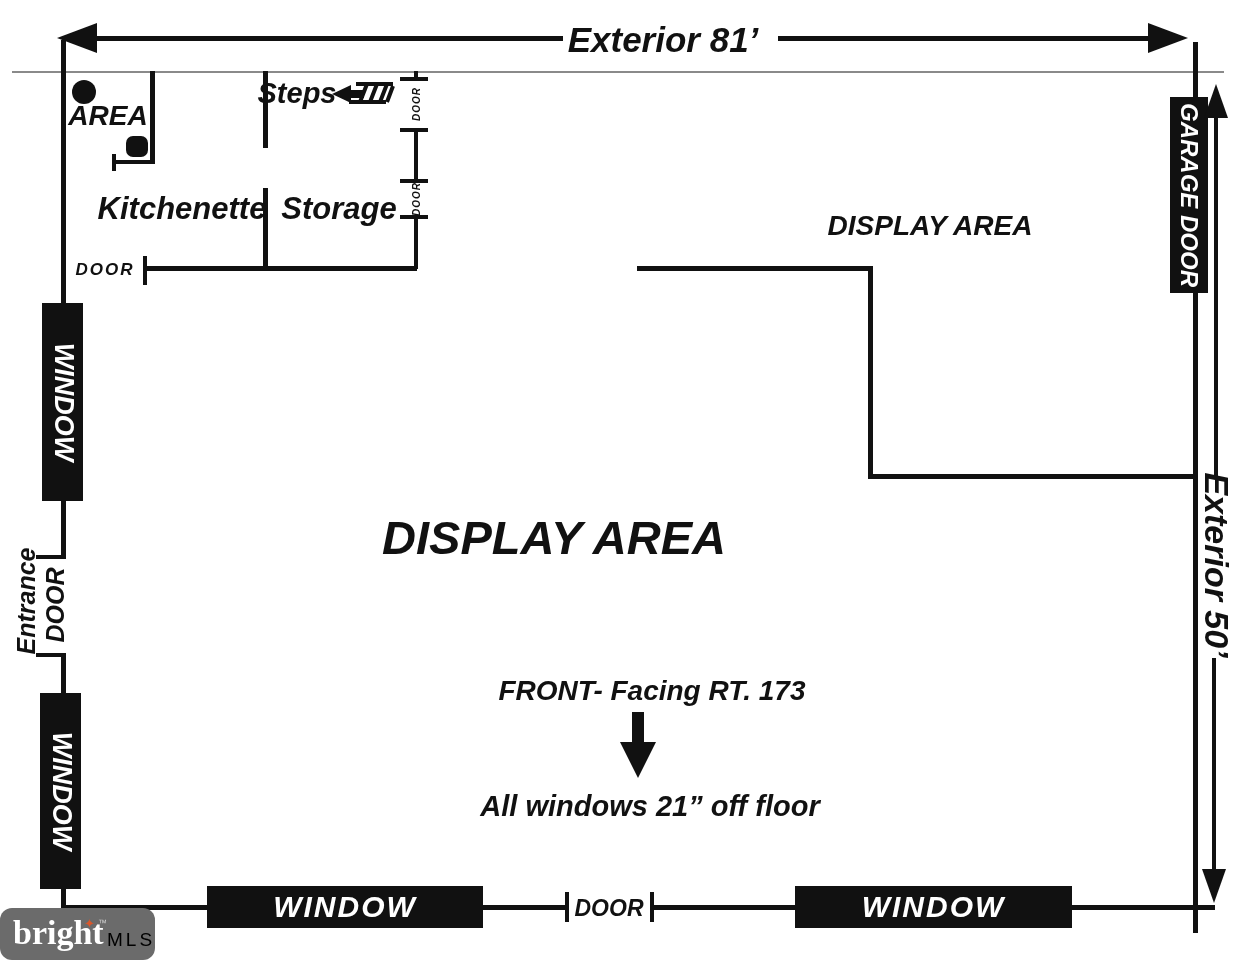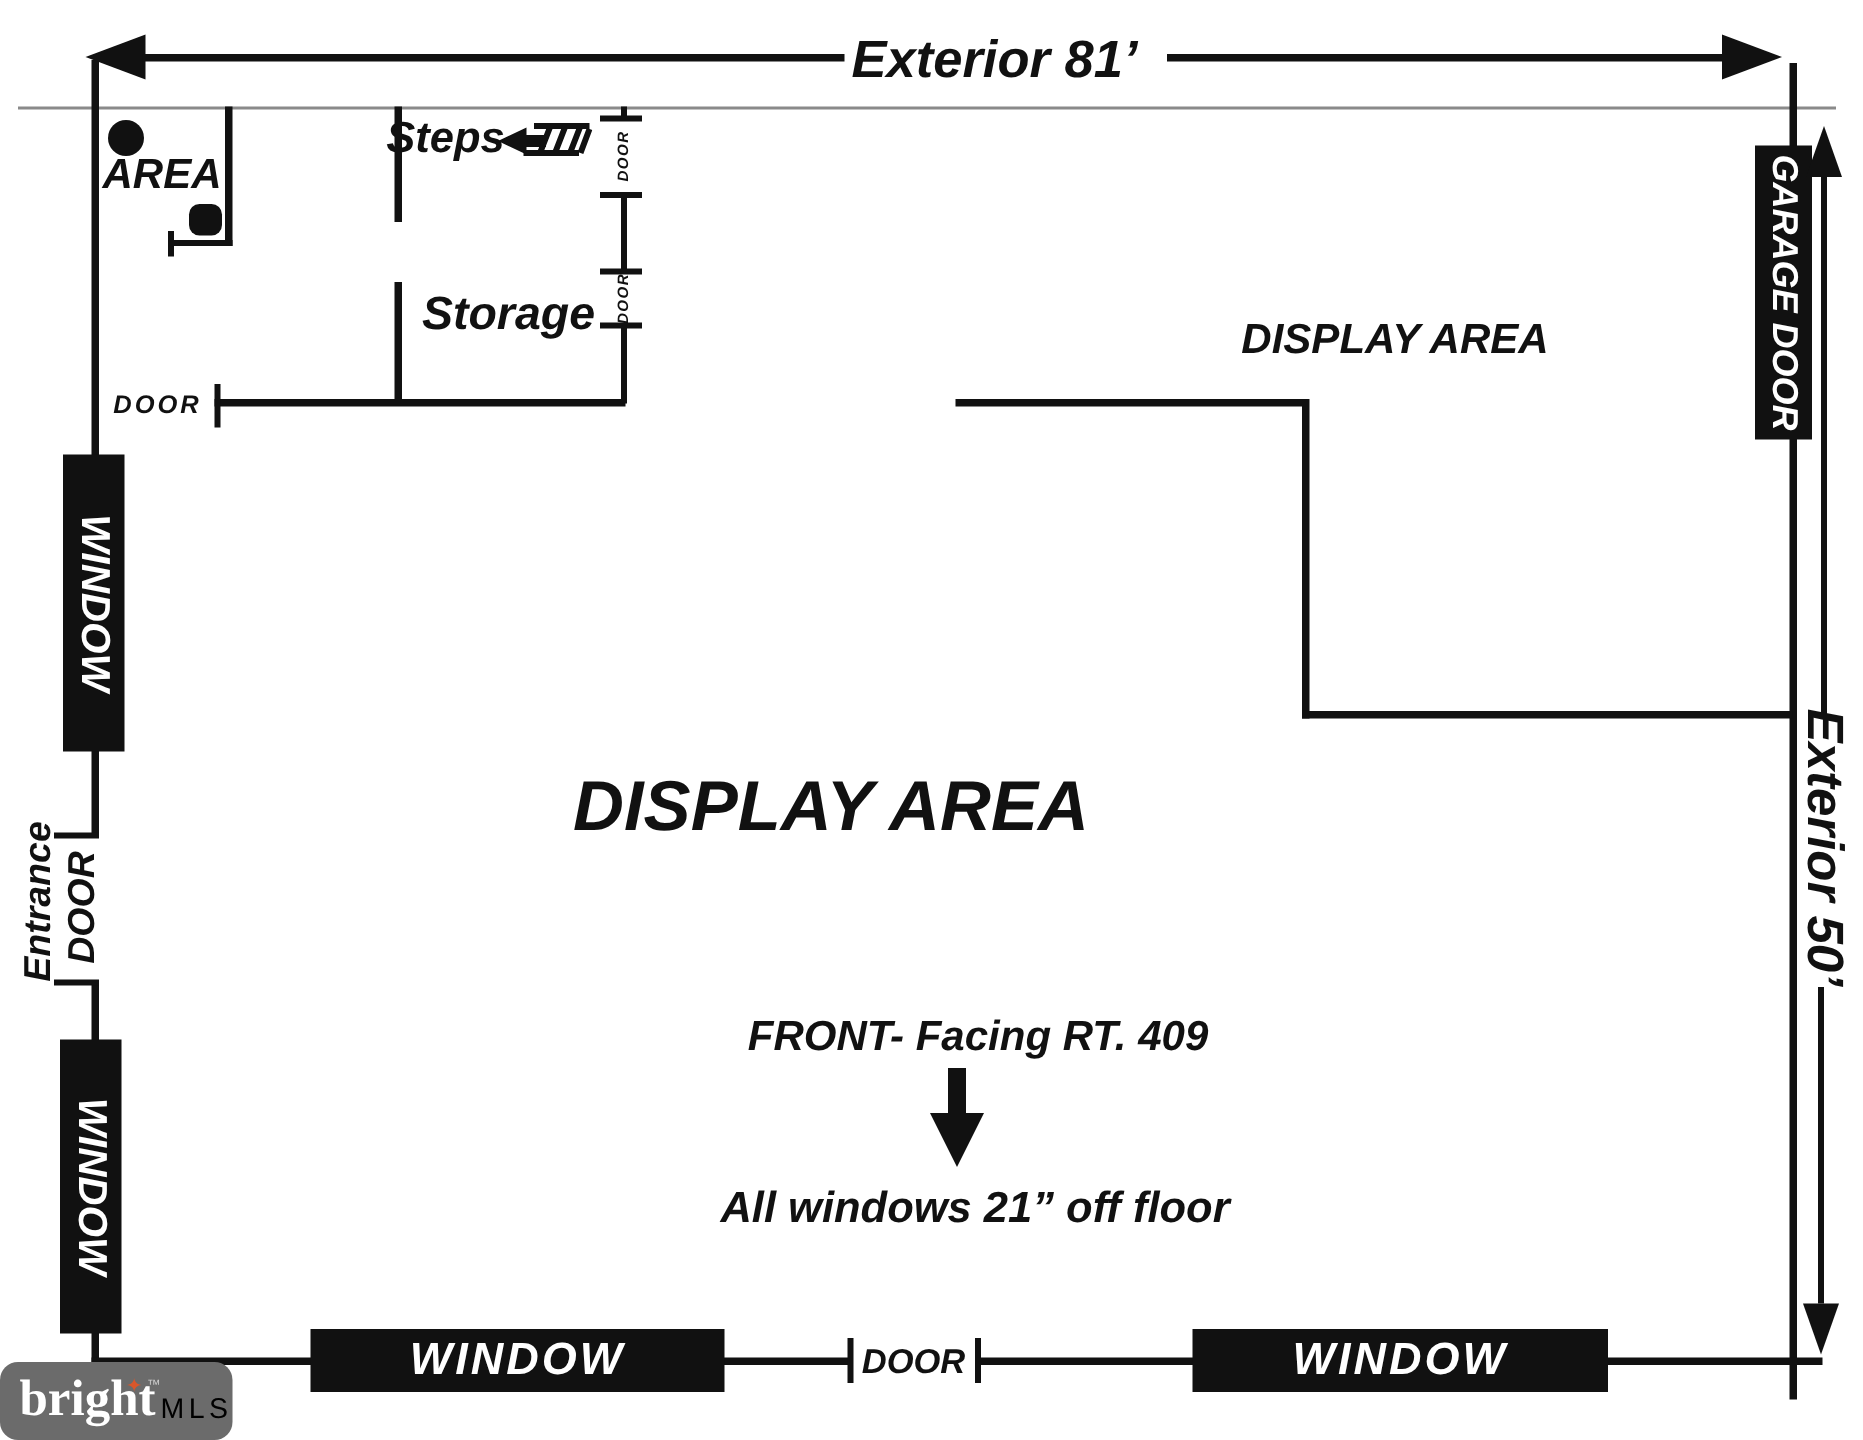--- a/index.html
+++ b/index.html
@@ -54,20 +54,21 @@
   <div class="lbl ctr" style="left:108px;top:116px;font-size:28px;">AREA</div>
 
   <div class="lbl ctr" style="left:297px;top:93px;font-size:29px;">Steps</div>
   <svg class="abs" style="left:331px;top:80px;" width="64" height="26" viewBox="0 0 64 26">
     <polygon points="1,14 20,5 20,10 33,10 33,18 20,18 20,23" fill="#111"></polygon>
     <path d="M25,4 H62 M18,22 H55 M36,4 L29,22 M46,4 L39,22 M56,4 L49,22 M62,6 L56,22" stroke="#111" stroke-width="4" fill="none"></path>
   </svg>
 
   <div class="wall" style="left:263px;top:71px;width:5px;height:77px;"></div>
   <div class="wall" style="left:263px;top:188px;width:5px;height:82px;"></div>
+  <div class="lbl ctr" style="left:182px;top:209px;font-size:31px;">Kitchenette</div>
   <div class="lbl ctr" style="left:339px;top:209px;font-size:31px;">Storage</div>
   <div class="wall" style="left:143px;top:266px;width:274px;height:5px;"></div>
   <div class="wall" style="left:143px;top:256px;width:4px;height:29px;"></div>
   <div class="lbl ctr" style="left:105px;top:270px;font-size:17px;letter-spacing:2px;">DOOR</div>
 
   <div class="wall" style="left:414px;top:71px;width:4px;height:8px;"></div>
   <div class="wall" style="left:400px;top:77px;width:28px;height:4px;"></div>
   <div class="lbl rot270" style="left:416px;top:104px;font-size:10px;letter-spacing:1px;">DOOR</div>
   <div class="wall" style="left:400px;top:128px;width:28px;height:4px;"></div>
   <div class="wall" style="left:414px;top:130px;width:4px;height:51px;"></div>
@@ -93,21 +94,21 @@
 
   <div class="tri" style="left:1204px;top:84px;border-bottom:34px solid #111;border-left:12px solid transparent;border-right:12px solid transparent;"></div>
   <div class="wall" style="left:1214px;top:116px;width:4px;height:360px;"></div>
   <div class="lbl rot90" style="left:1216px;top:565px;font-size:34px;">Exterior 50’</div>
   <div class="wall" style="left:1212px;top:658px;width:4px;height:211px;"></div>
   <div class="tri" style="left:1202px;top:869px;border-top:34px solid #111;border-left:12px solid transparent;border-right:12px solid transparent;"></div>
 
   <div class="lbl ctr" style="left:930px;top:226px;font-size:28px;">DISPLAY AREA</div>
   <div class="lbl ctr" style="left:554px;top:537px;font-size:47px;">DISPLAY AREA</div>
 
-  <div class="lbl ctr" style="left:652px;top:691px;font-size:28px;">FRONT- Facing RT. 409</div>
+  <div class="lbl ctr" style="left:652px;top:691px;font-size:28px;">FRONT- Facing RT. 173</div>
   <div class="abs" style="left:632px;top:712px;width:12px;height:32px;background:#111;"></div>
   <div class="tri" style="left:620px;top:742px;border-top:36px solid #111;border-left:18px solid transparent;border-right:18px solid transparent;"></div>
   <div class="lbl ctr" style="left:650px;top:806px;font-size:29px;">All windows 21” off floor</div>
 
   <div class="blackbox" style="left:207px;top:886px;width:276px;height:42px;">
     <span class="boxlbl" style="font-size:30px;letter-spacing:2px;">WINDOW</span>
   </div>
   <div class="wall" style="left:565px;top:892px;width:4px;height:30px;"></div>
   <div class="lbl ctr" style="left:609px;top:908px;font-size:23px;">DOOR</div>
   <div class="wall" style="left:650px;top:892px;width:4px;height:30px;"></div>

